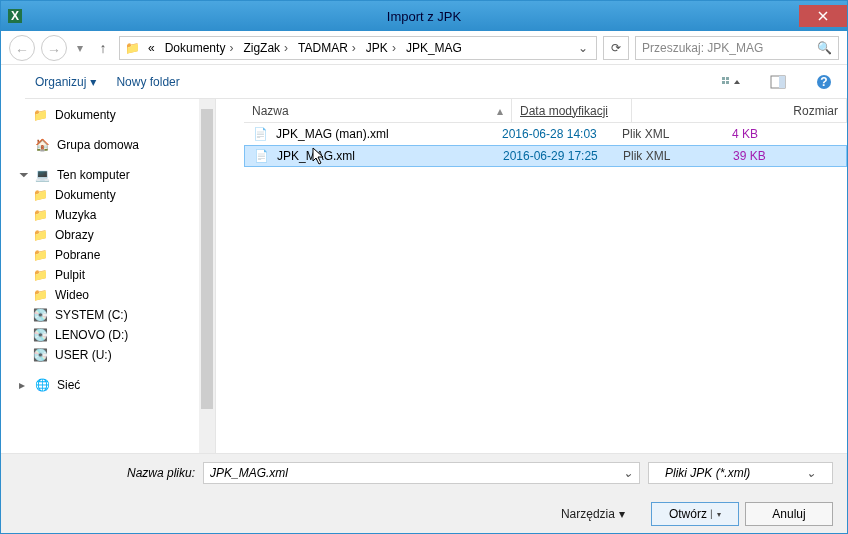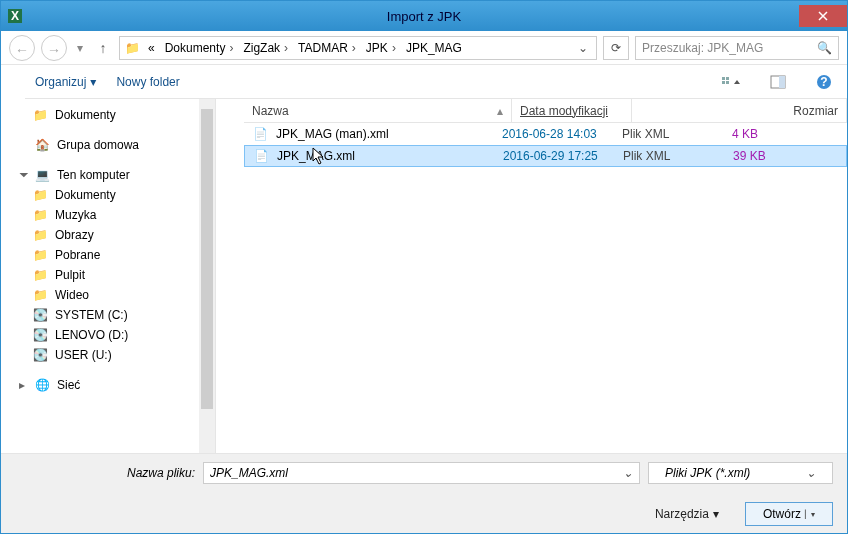--- a/index.html
+++ b/index.html
@@ -269,14 +269,15 @@
   </div>
   <div class="btn-row">
     <div class="tools">
       <span>Narzędzia</span>
       <span>▾</span>
     </div>
     <div class="wbtn primary">
         <span>Otwórz</span>
         <span style="margin-left:4px;font-size:8px;color:#444">▏▾</span>
       </div>
+    <div class="wbtn">Anuluj</div>
   </div>
 </div>
 
 </body></html>

